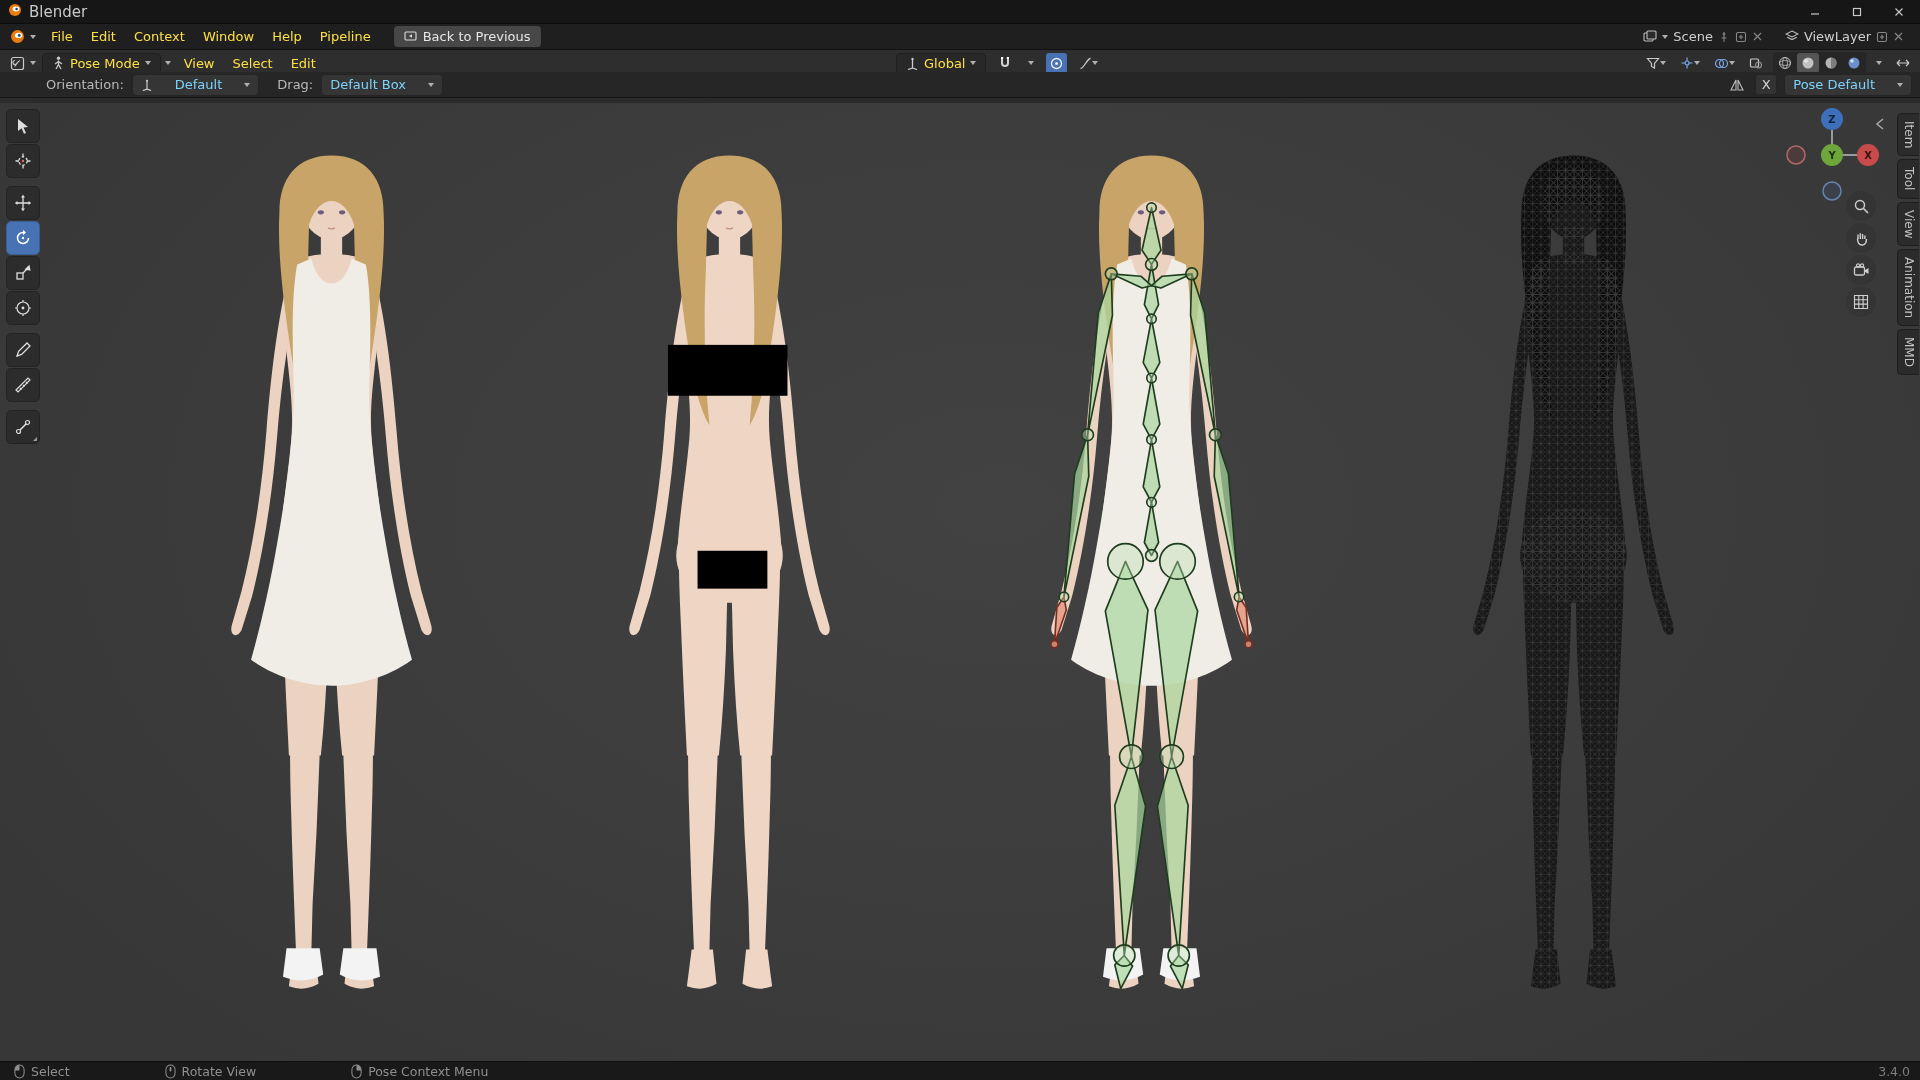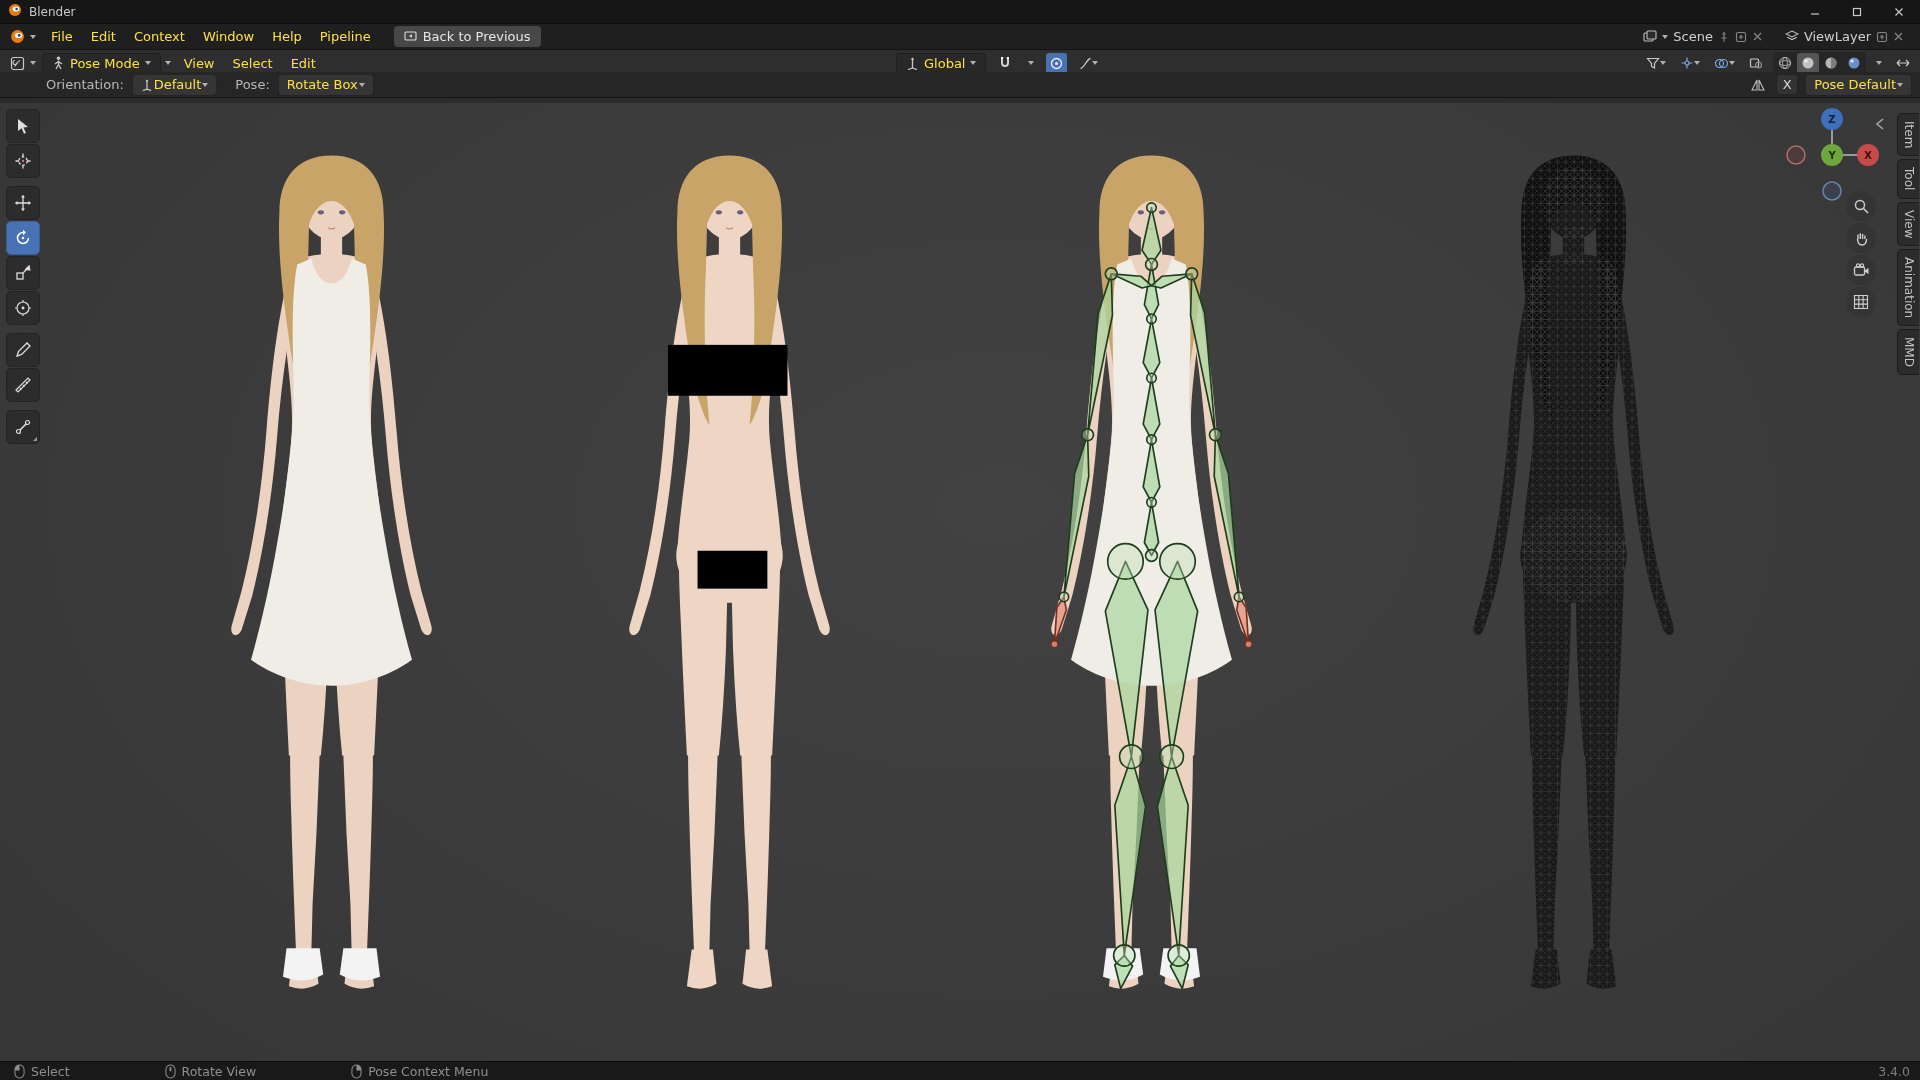--- a/index.html
+++ b/index.html
@@ -12,21 +12,21 @@
   #viewport{position:absolute;top:103px;left:0;width:1920px;height:958px;
     background:radial-gradient(1200px 760px at 52% 42%, #424242 0%, #3c3c3c 55%, #373737 100%);overflow:hidden;}
   #statusbar{position:absolute;bottom:0;height:19px;left:0;right:0;background:#191919;border-top:1px solid #0e0e0e;
     display:flex;align-items:center;color:#8f8f8f;font-size:12.5px;}
   .hbtn{display:inline-flex;align-items:center;gap:5px;padding:0 9px;height:21px;border-radius:4px;color:#fde047;white-space:nowrap;}
   .hbtn svg,.selector svg{display:block;}
   .chev{width:0;height:0;border-left:3.5px solid transparent;border-right:3.5px solid transparent;border-top:4.5px solid #b0b0b0;}
   .backbtn{background:#474747;border-radius:4px;height:21px;display:inline-flex;align-items:center;gap:6px;padding:0 10px;margin-left:14px;color:#e6e6e6;text-align:center;}
   .selector{display:inline-flex;align-items:center;gap:5px;padding:0 6px;height:21px;border-radius:4px;color:#cfcfcf;white-space:nowrap;}
   .smicon{opacity:.85}
-  .dropfield{display:inline-flex;align-items:center;gap:1px;height:22px;background:#353535;border:1px solid #242424;border-radius:4px;padding:0 8px;color:#fde047;white-space:nowrap;}
+  .dropfield{display:inline-flex;align-items:center;gap:22px;height:22px;background:#353535;border:1px solid #242424;border-radius:4px;padding:0 8px;color:#7dd3fc;white-space:nowrap;}
   .lbl{color:#b8b8b8;}
   
   #lefttools{position:absolute;left:6px;top:6px;width:36px;display:flex;flex-direction:column;}
   .toolbtn{width:34px;height:34px;border-radius:5px;background:#2c2c2c;border:1px solid #232323;
     display:flex;align-items:center;justify-content:center;margin-bottom:1px;position:relative;}
   .toolbtn.active{background:var(--accent-blue,#4772b3);border-color:#3a5d94;}
   .gapbefore{margin-top:7px;}
   .subtri{position:absolute;right:2px;bottom:2px;width:0;height:0;border-left:4px solid transparent;border-bottom:4px solid #9a9a9a;}
   
   #navcol{position:absolute;left:1846px;top:88px;display:flex;flex-direction:column;gap:2px;}
@@ -50,21 +50,21 @@
 <body>
 
 <header id="titlebar" class="row">
   <span style="margin:0 7px 0 8px">
     <svg width="14" height="14" viewBox="0 0 14 14">
         <circle cx="7" cy="7" r="6" fill="#e87d0d"></circle>
         <ellipse cx="8" cy="6" rx="3.4" ry="2.4" fill="#fff"></ellipse>
         <circle cx="8.6" cy="6" r="1.3" fill="#1b4470"></circle>
       </svg>
   </span>
-  <span style="color:#c9c9c9;font-size:12px">Blender</span>
+  <span style="color:#c9c9c9;font-size:15px">Blender</span>
   <span style="margin-left:auto;display:flex">
     <span class="wctrl">
         <svg width="12" height="12" viewBox="0 0 12 12">
           <path d="M2 8h8" stroke="#c8c8c8" stroke-width="1.2"></path>
         </svg>
       </span>
     <span class="wctrl">
         <svg width="12" height="12" viewBox="0 0 12 12">
           <rect x="2.5" y="2.5" width="7" height="7" fill="none" stroke="#c8c8c8" stroke-width="1.2"></rect>
         </svg>
@@ -260,23 +260,23 @@
 <div id="optionsbar" class="row">
   <span class="lbl" style="margin-left:46px">Orientation:</span>
   <span class="dropfield" style="margin-left:8px">
     <svg width="12" height="12" viewBox="0 0 13 13">
         <path d="M6.5 11V2M6.5 11L2 12.5M6.5 11l4.5 1.5" stroke="#c9c9c9" stroke-width="1.3" fill="none"></path>
         <circle cx="6.5" cy="2" r="1.2" fill="#c9c9c9"></circle>
       </svg>
     <span>Default</span>
     <span class="chev"></span>
   </span>
-  <span class="lbl" style="margin-left:18px">Pose:</span>
+  <span class="lbl" style="margin-left:18px">Drag:</span>
   <span class="dropfield" style="margin-left:8px">
-    <span>Rotate Box</span>
+    <span>Default Box</span>
     <span class="chev"></span>
   </span>
 
   <span style="margin-left:auto;display:flex;align-items:center;gap:7px;padding-right:8px">
     <span class="mini">
       <svg width="14" height="12" viewBox="0 0 14 12">
           <path d="M6 1L1 11h5zM8 1l5 10H8z" fill="none" stroke="#bdbdbd" stroke-width="1.1"></path>
         </svg>
     </span>
     <span class="mini" style="background:#333;border:1px solid #242424;width:22px">X</span>

